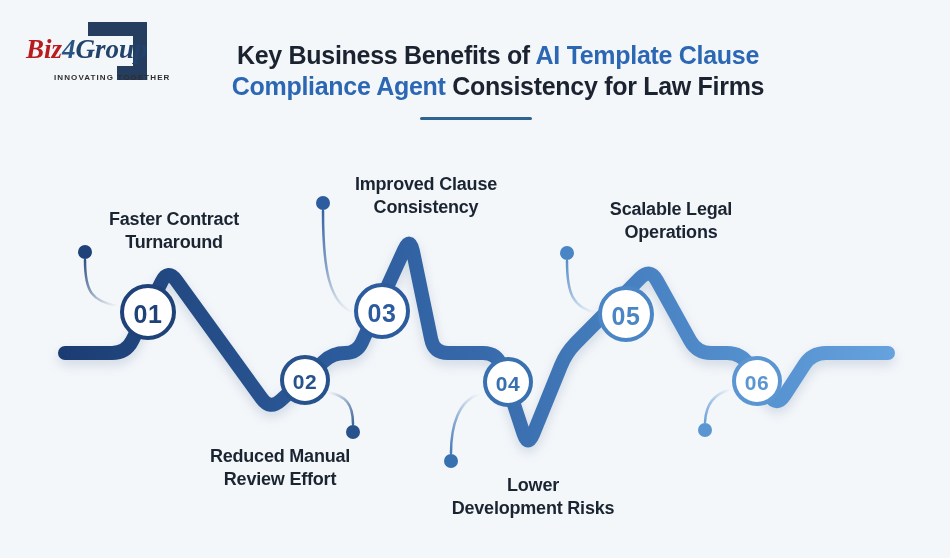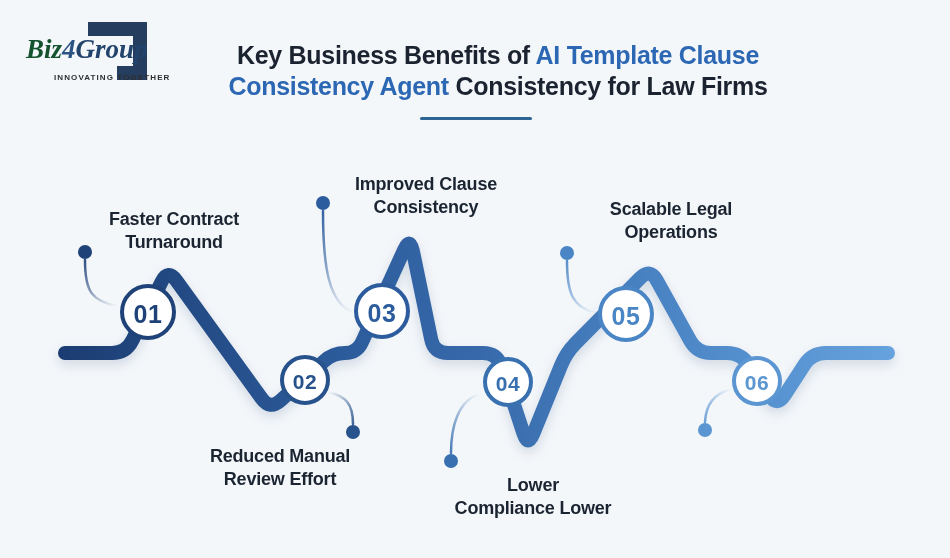--- a/index.html
+++ b/index.html
@@ -9,21 +9,21 @@
     font-family:"Liberation Sans","DejaVu Sans",sans-serif;
   }
   
   .logo{position:absolute;left:20px;top:12px;width:170px;height:86px;}
   .logo-mark{position:absolute;left:0;top:0;}
   .logo-text{
     position:absolute;left:6px;top:22px;z-index:2;
     font-family:"Liberation Serif","DejaVu Serif",serif;
     font-style:italic;font-weight:600;font-size:27px;white-space:nowrap;
   }
-  .lt-biz{color:#14532d;}
+  .lt-biz{color:#b91c1c;}
   .lt-four{color:#2b5484;}
   .lt-group{color:#22436b;margin-top:27px;}
   .logo-tagline{
     position:absolute;left:10px;top:61px;z-index:2;
     font-size:8px;font-weight:700;letter-spacing:1.1px;color:#2e2e2e;white-space:nowrap;padding-left:24px;
   }
   
   .title{
     position:absolute;left:0;right:0;top:40px;text-align:center;
     font-size:25px;font-weight:700;letter-spacing:-0.3px;line-height:31px;padding-left:46px;
@@ -59,21 +59,21 @@
   <div class="logo">
     <svg class="logo-mark" width="170" height="86" viewBox="0 0 170 86">
       <path d="M68,10 L127,10 L127,68 L97,68 L97,54 L113,54 L113,24 L68,24 Z" fill="#253e60"></path>
     </svg>
     <div class="logo-text"><span class="lt-biz">Biz</span><span class="lt-four">4</span><span class="lt-group">Group</span></div>
     <div class="logo-tagline">INNOVATING TOGETHER</div>
   </div>
 
   <div class="title">
     <div class="line"><span class="t-dark">Key Business Benefits of </span><span class="t-accent">AI Template Clause</span></div>
-    <div class="line"><span class="t-accent">Consistency Agent</span><span class="t-dark"> Consistency for Law Firms</span></div>
+    <div class="line"><span class="t-accent">Compliance Agent</span><span class="t-dark"> Consistency for Law Firms</span></div>
   </div>
   <div class="title-underline"></div>
 
   <svg id="wave-svg" class="wave-svg" width="950" height="558" viewBox="0 0 950 558">
       <defs>
         <linearGradient id="wg" gradientUnits="userSpaceOnUse" x1="58" y1="0" x2="895" y2="0">
           <stop offset="0.000" stop-color="#1b3c72"></stop>
           <stop offset="0.167" stop-color="#244c86"></stop>
           <stop offset="0.333" stop-color="#2c5b9b"></stop>
           <stop offset="0.500" stop-color="#3769aa"></stop>
@@ -139,17 +139,17 @@
       <text x="757" y="381" text-anchor="middle" dominant-baseline="central" dy="0.06em" fill="#5b96d2" font-size="21" font-weight="700" letter-spacing="0.5" font-family="&quot;Liberation Sans&quot;,&quot;DejaVu Sans&quot;,sans-serif">06</text>
     </svg>
 
   <div class="sl sl0">Faster Contract
 Turnaround</div>
   <div class="sl sl1">Reduced Manual
 Review Effort</div>
   <div class="sl sl2">Improved Clause
 Consistency</div>
   <div class="sl sl3">Lower
-Compliance Lower</div>
+Development Risks</div>
   <div class="sl sl4">Scalable Legal
 Operations</div>
 
 </div>
 
 </body></html>

